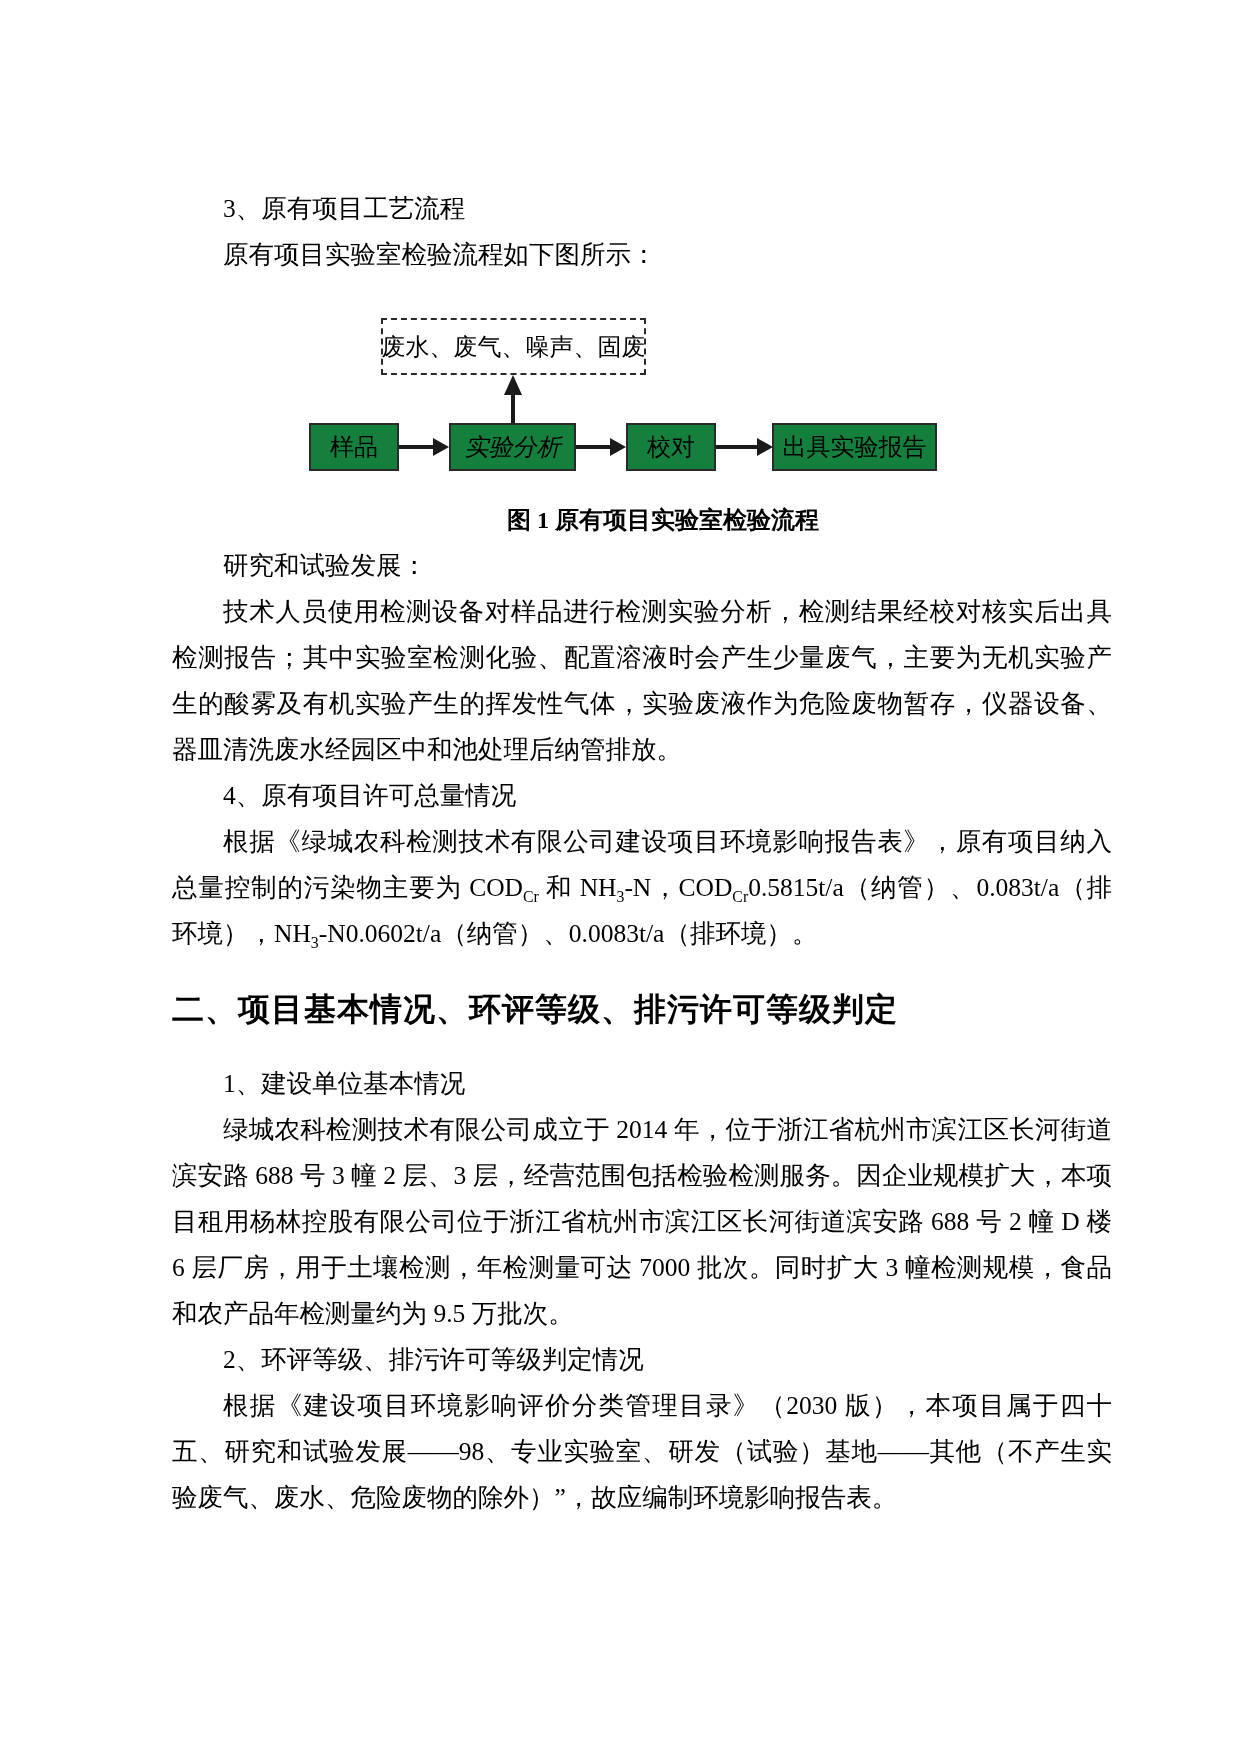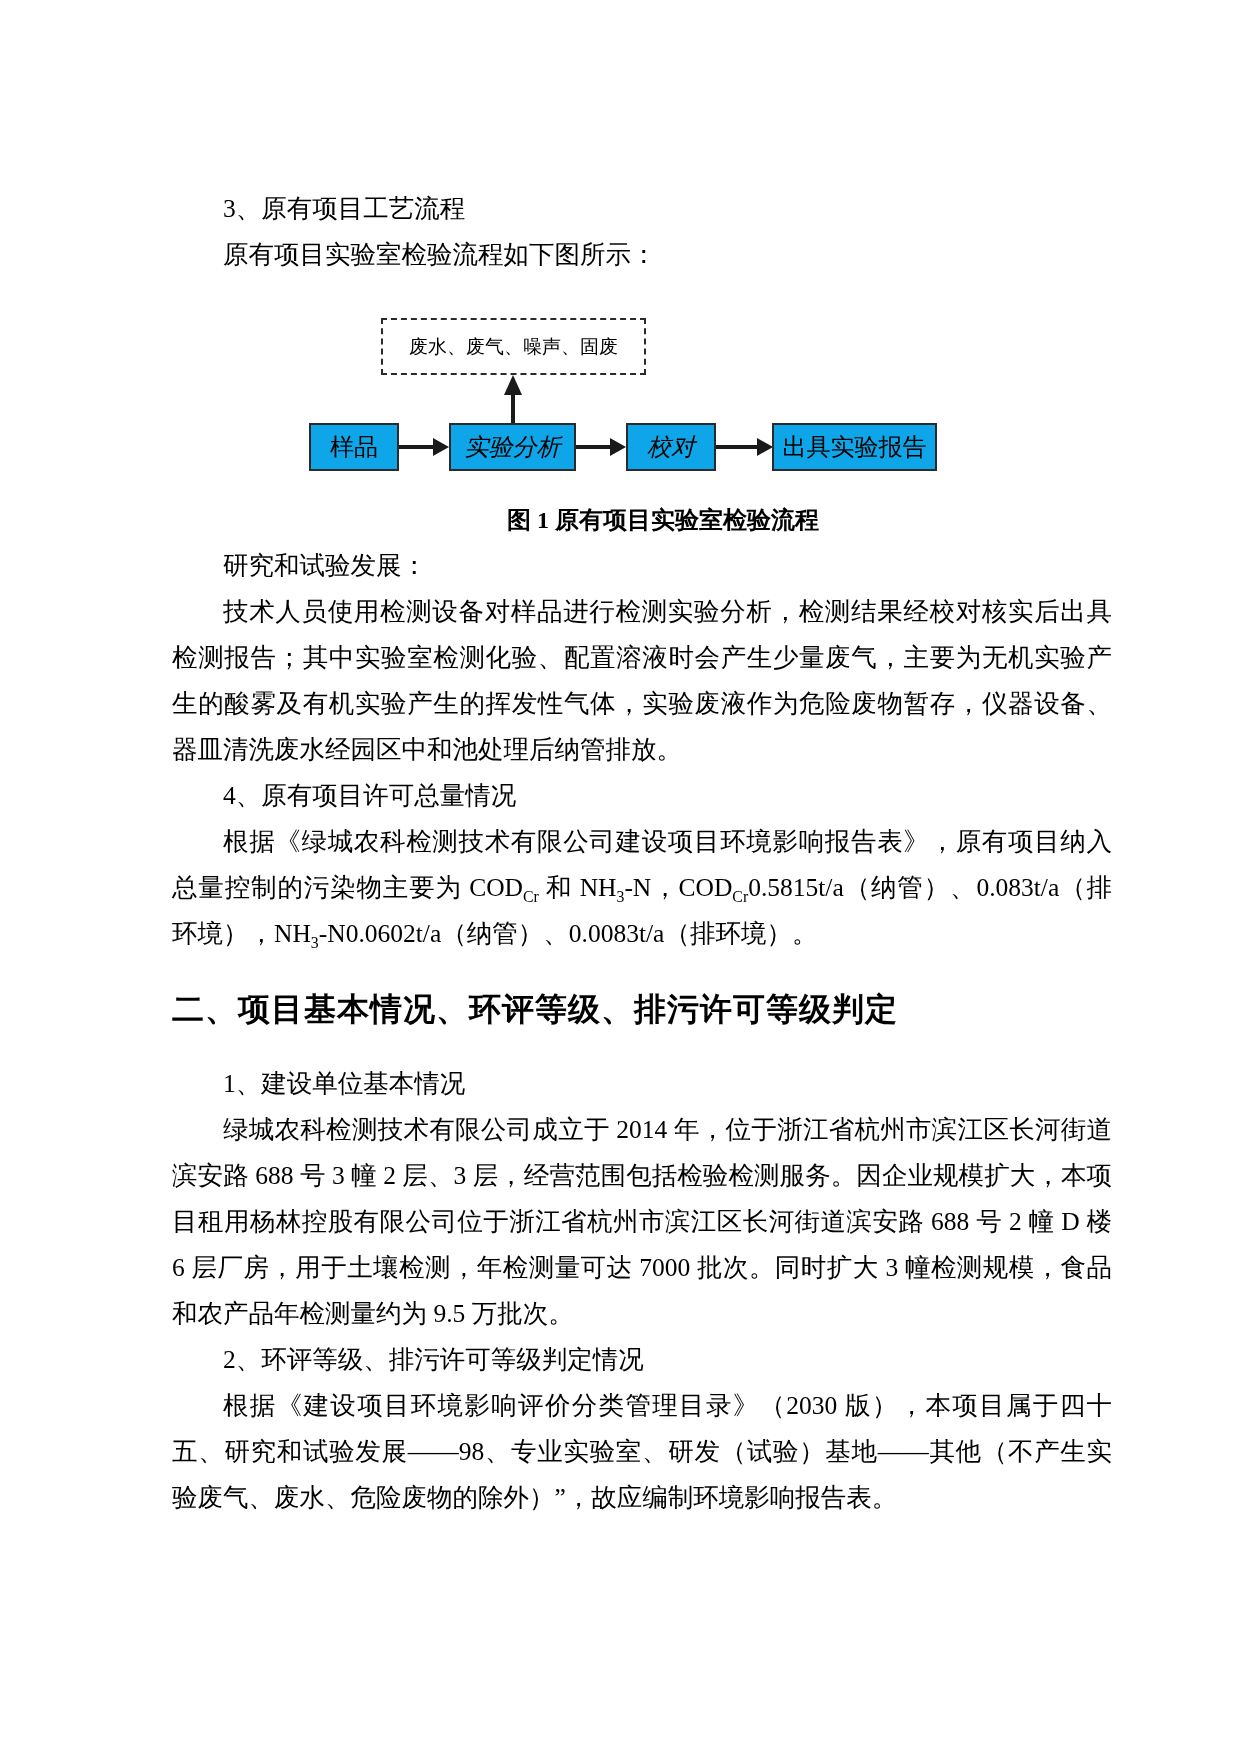--- a/index.html
+++ b/index.html
@@ -29,35 +29,35 @@
     position:relative;
     height:153px;
     margin-top:40px;
   }
   .dashed-box {
     position:absolute;
     left:209px; top:0;
     width:265px; height:57px;
     border:2px dashed #2a2a2a;
     display:flex; align-items:center; justify-content:center;
-    font-size:19px;
+    font-size:24px;
     white-space:nowrap;
   }
   .fbox {
     position:absolute;
     top:105px; height:48px;
     border:2px solid #2a2a2a;
     display:flex; align-items:center; justify-content:center;
     font-size:24px;
-    background:#0ea5e9;
+    background:#15803d;
     white-space:nowrap;
   }
   .fbox.b1 { left:137px; width:90px; }
   .fbox.b2 { left:277px; width:127px;font-style:italic; }
-  .fbox.b3 { left:454px; width:90px;font-style:italic; }
+  .fbox.b3 { left:454px; width:90px; }
   .fbox.b4 { left:600px; width:165px; }
   .arrows { position:absolute; left:0; top:0; }
   .caption {
     font-size:24px;
     font-weight:bold;
     line-height:46px;
     text-align:center;
     padding-left:42px;
     margin-top:26px;
     font-family:"Liberation Serif","DejaVu Serif",serif;

